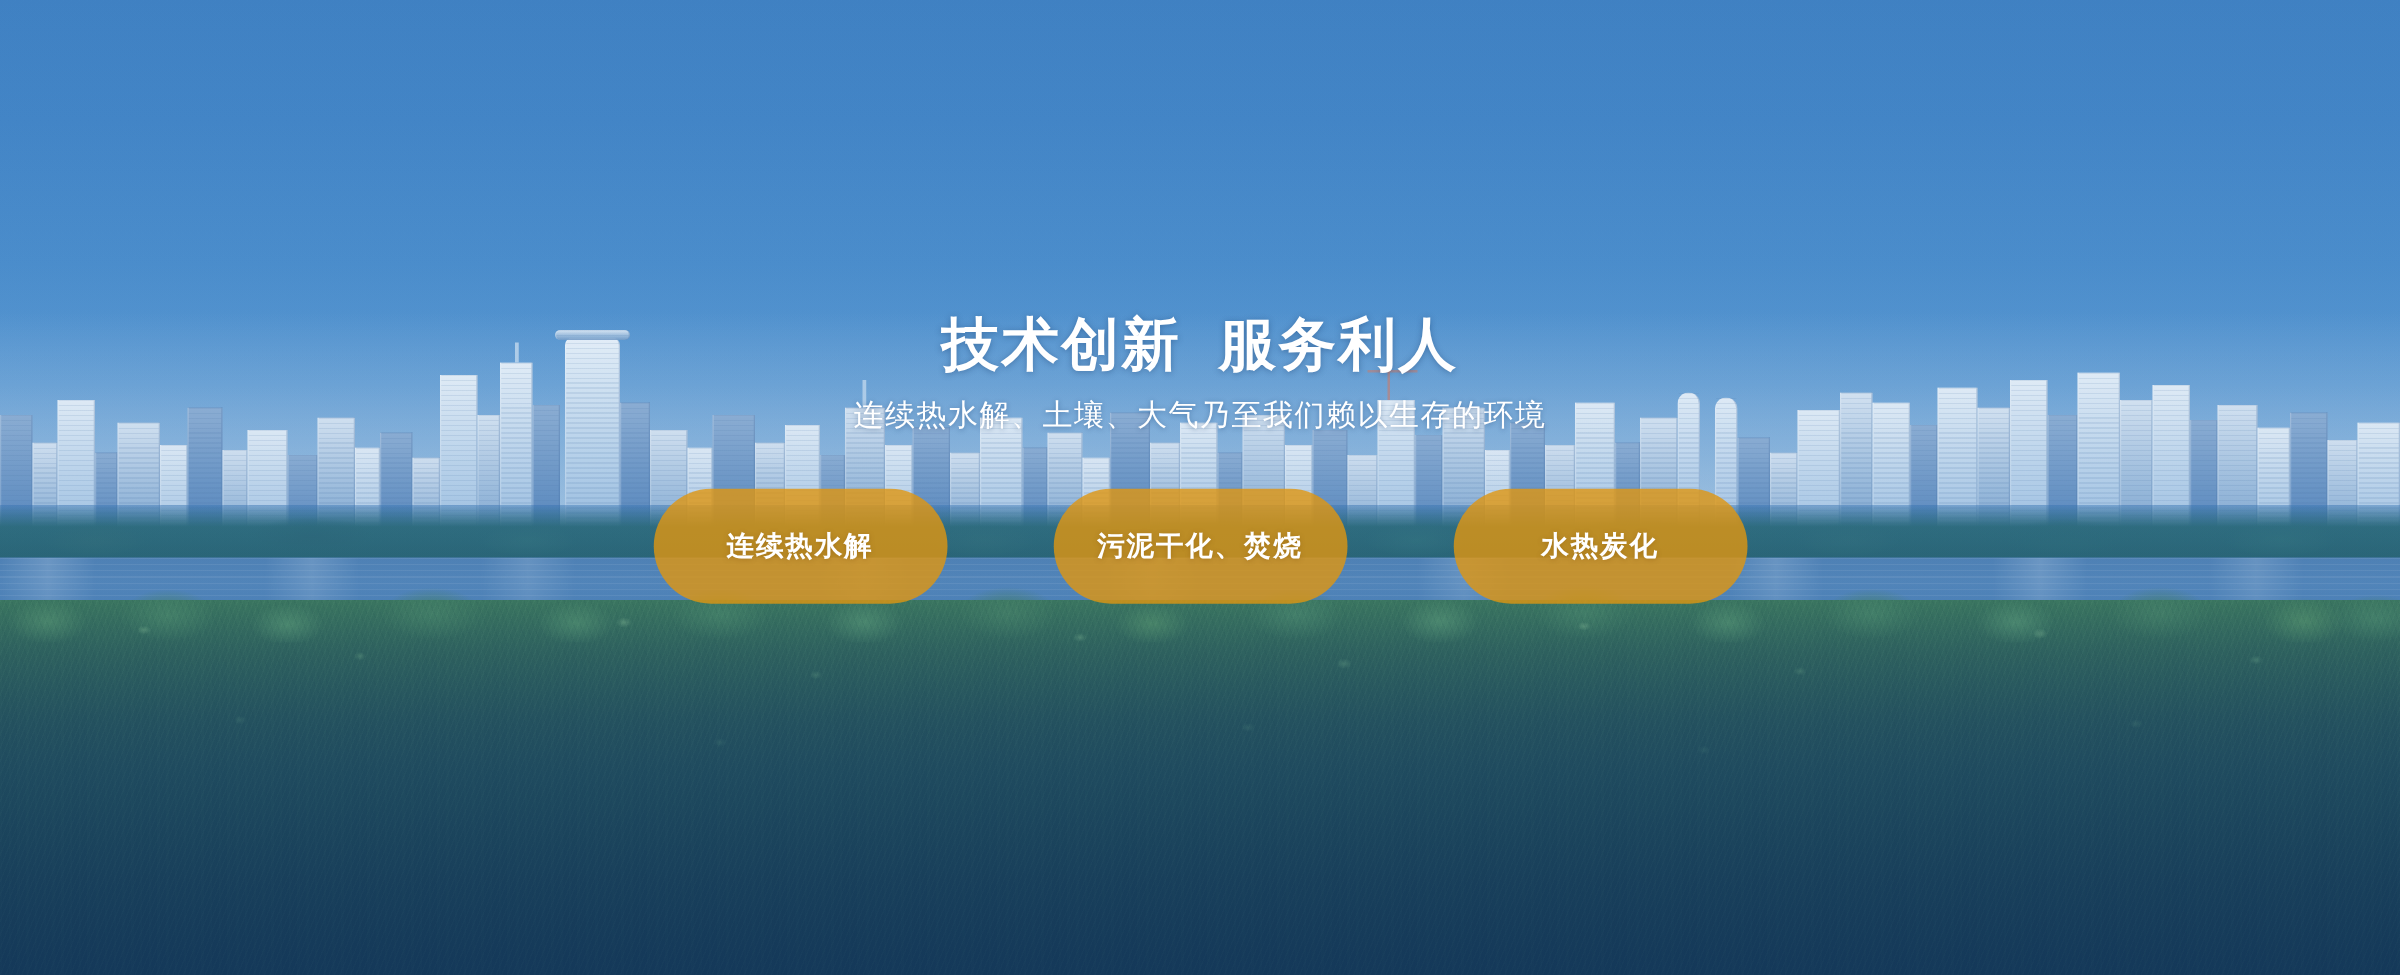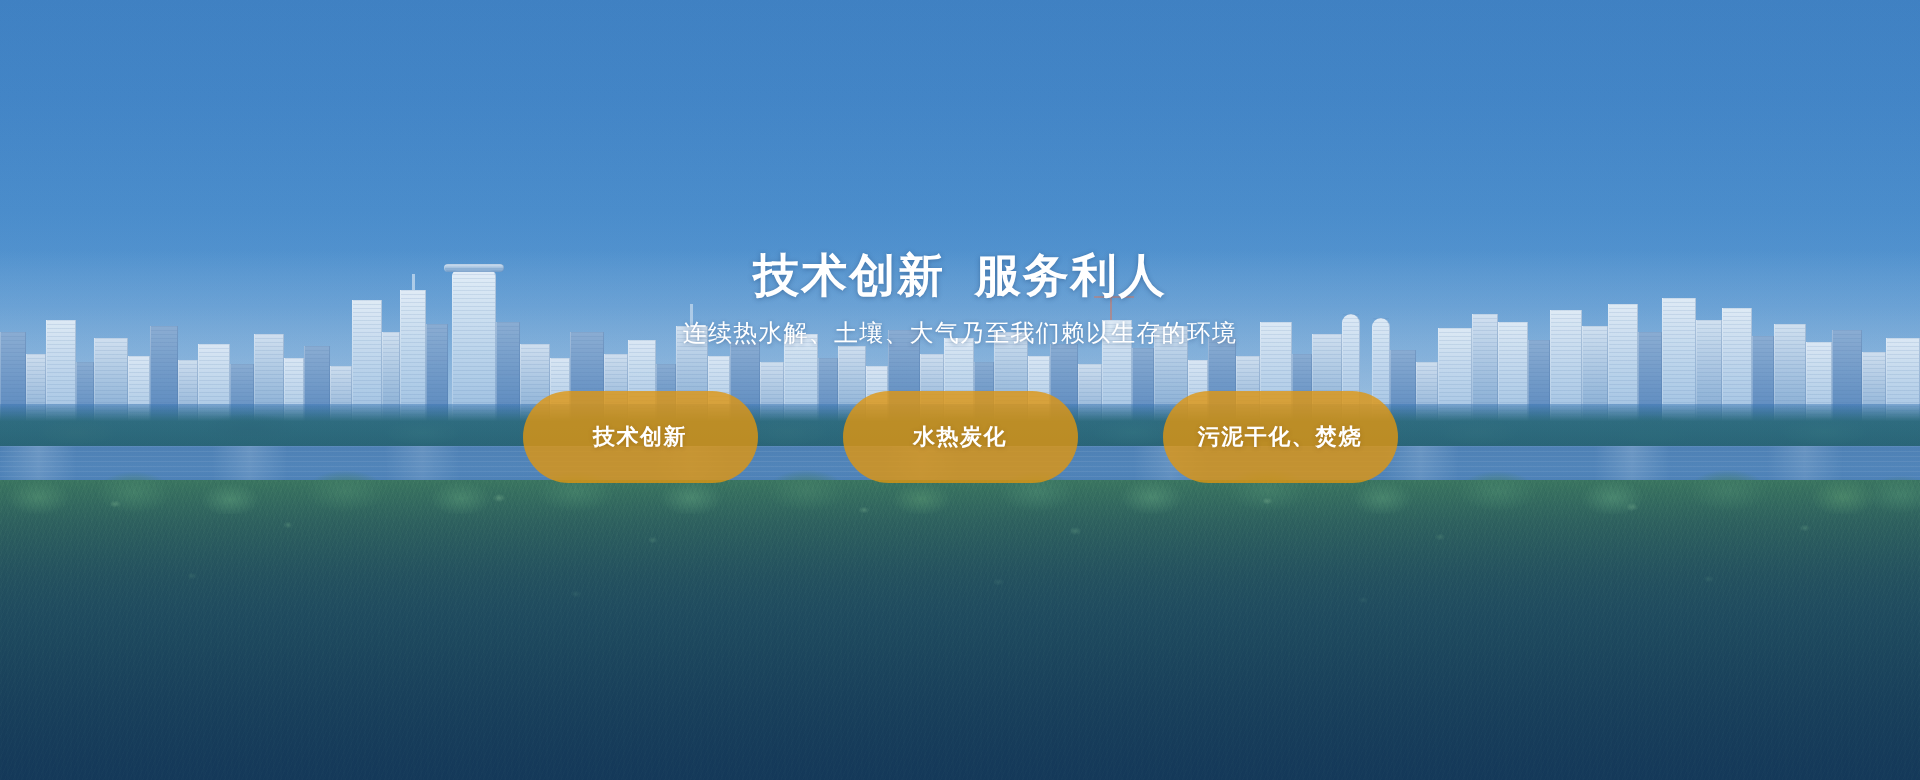--- a/index.html
+++ b/index.html
@@ -306,19 +306,19 @@
     <div class="mangrove-dark"></div>
   </div>
 
   <div class="photo-tint"></div>
 
   <div class="content">
     <h1 class="title">技术创新  服务利人</h1>
     <p class="subtitle">连续热水解、土壤、大气乃至我们赖以生存的环境</p>
 
     <div class="btn-row">
-      <button class="pill">技术创新</button>
+      <button class="pill">连续热水解</button>
+      <button class="pill">污泥干化、焚烧</button>
       <button class="pill">水热炭化</button>
-      <button class="pill">污泥干化、焚烧</button>
     </div>
   </div>
 
 </div>
 
 </body></html>

